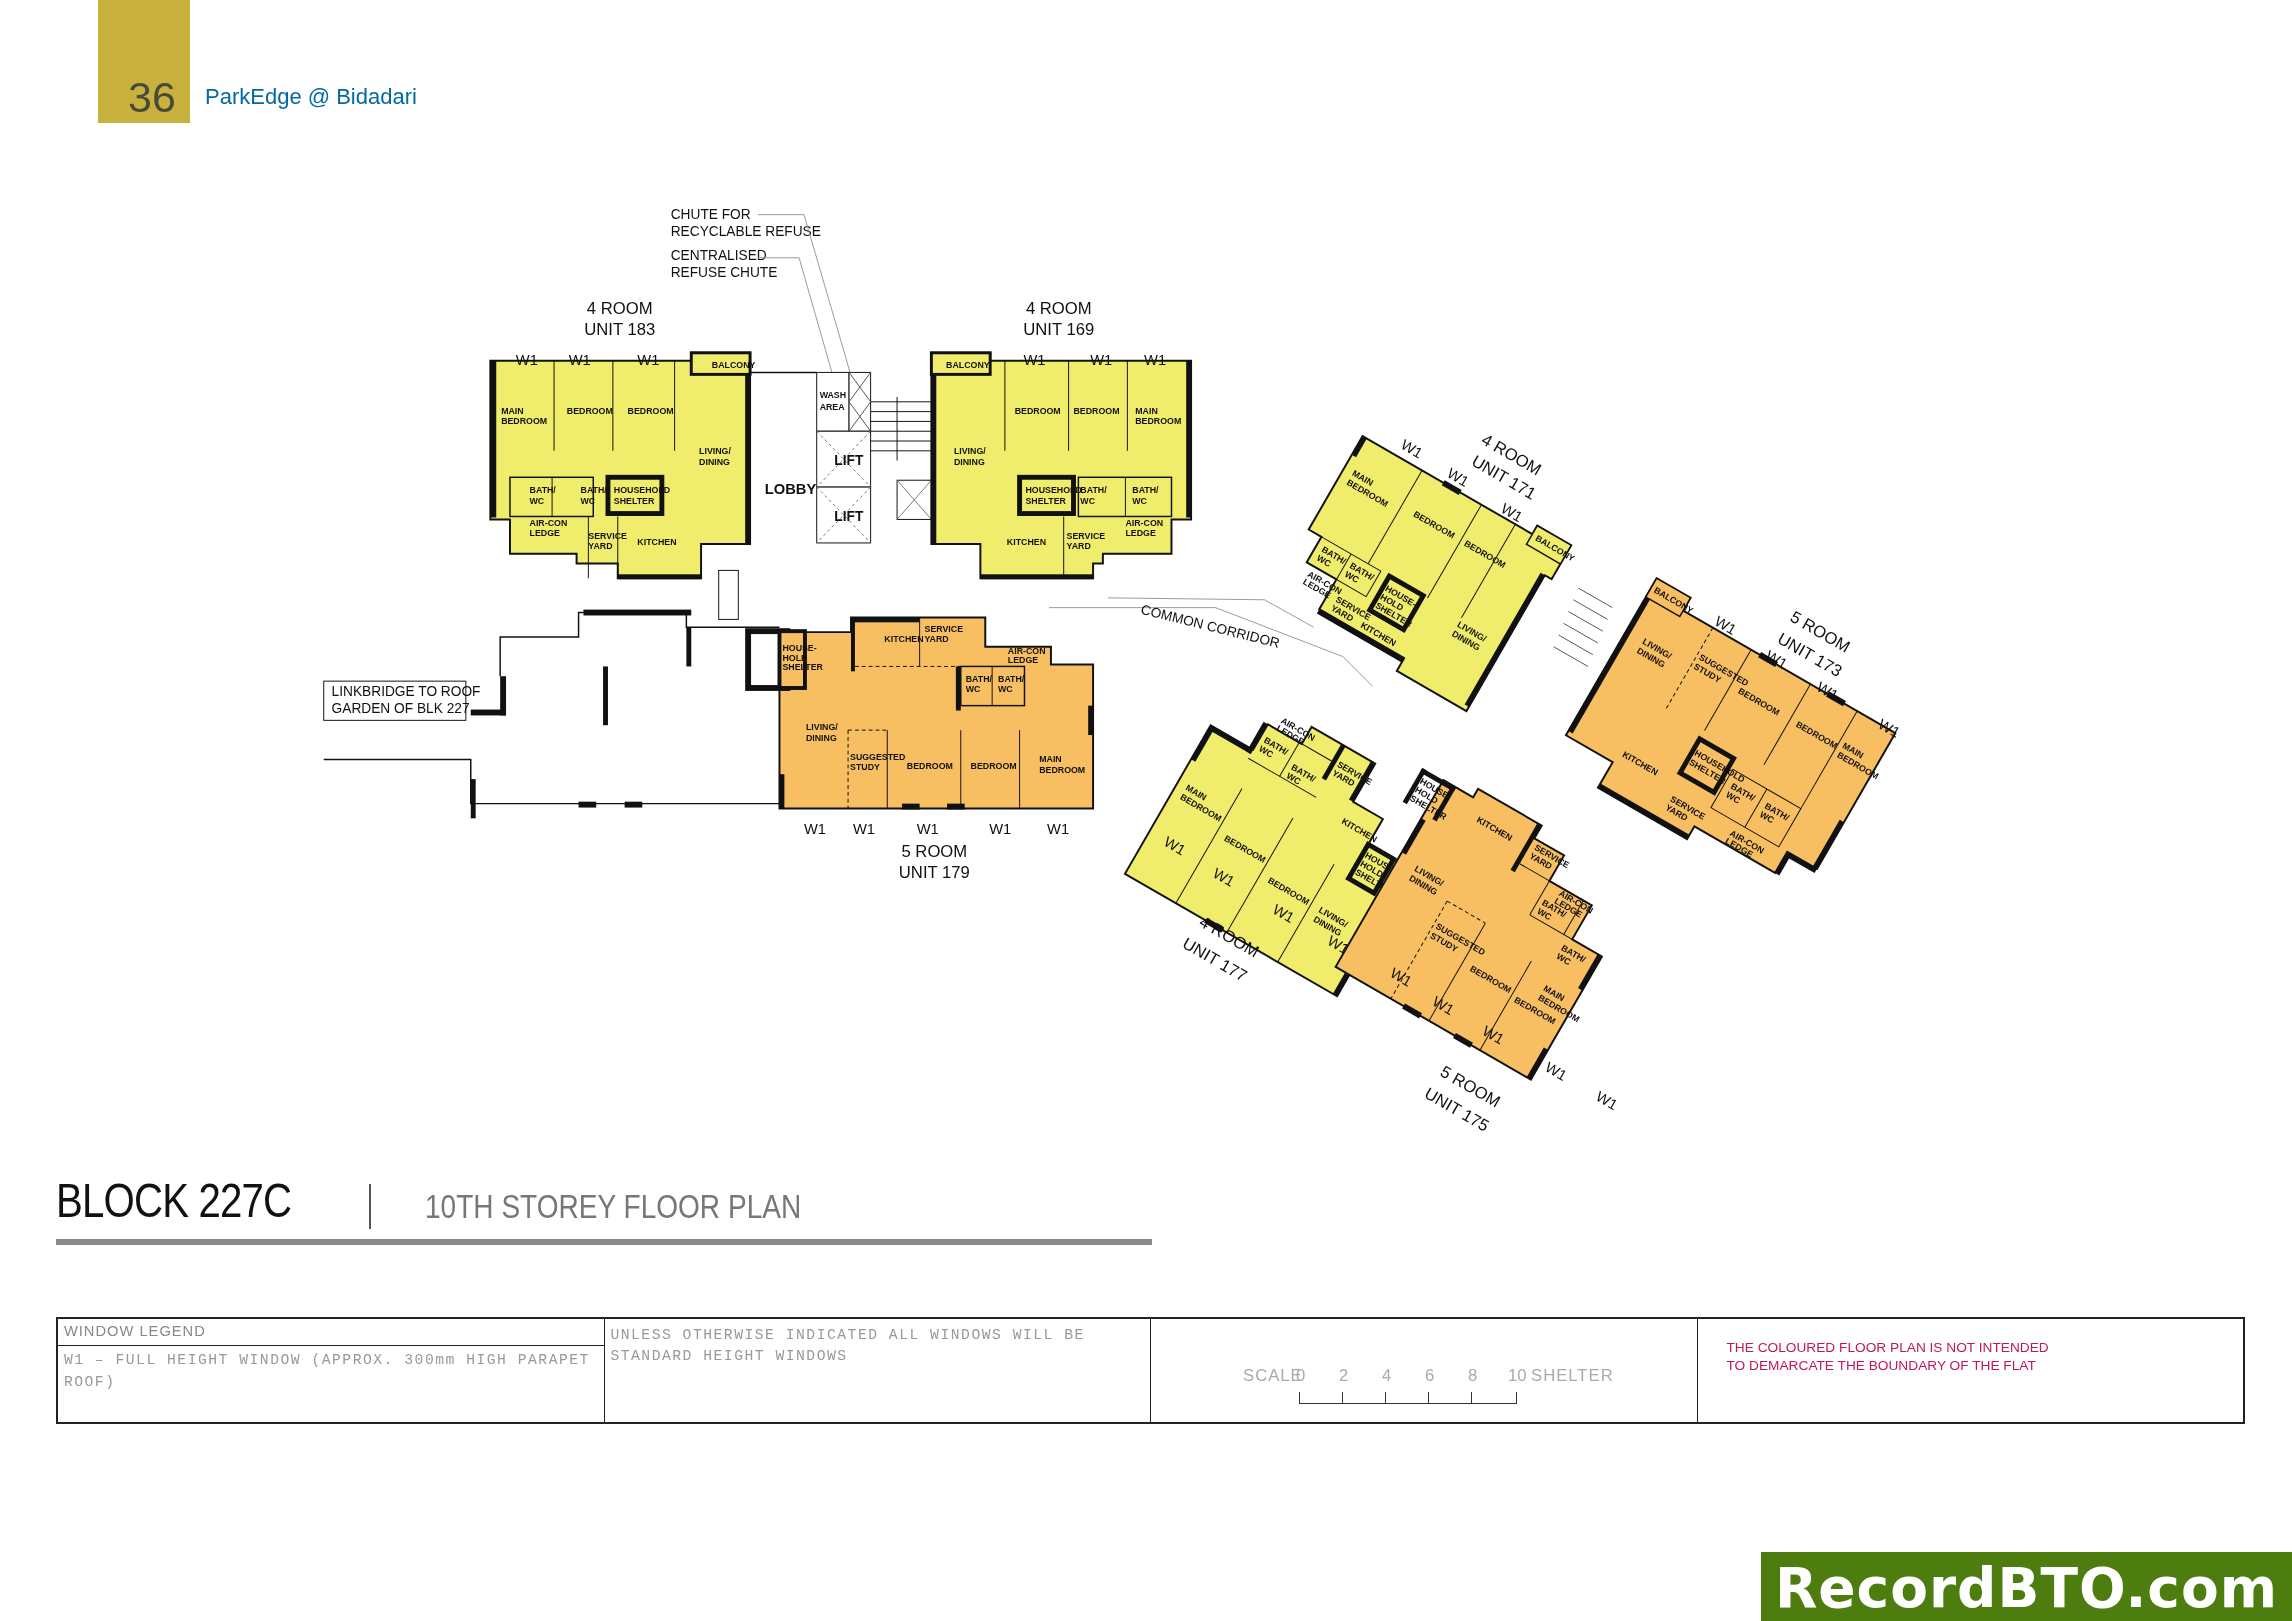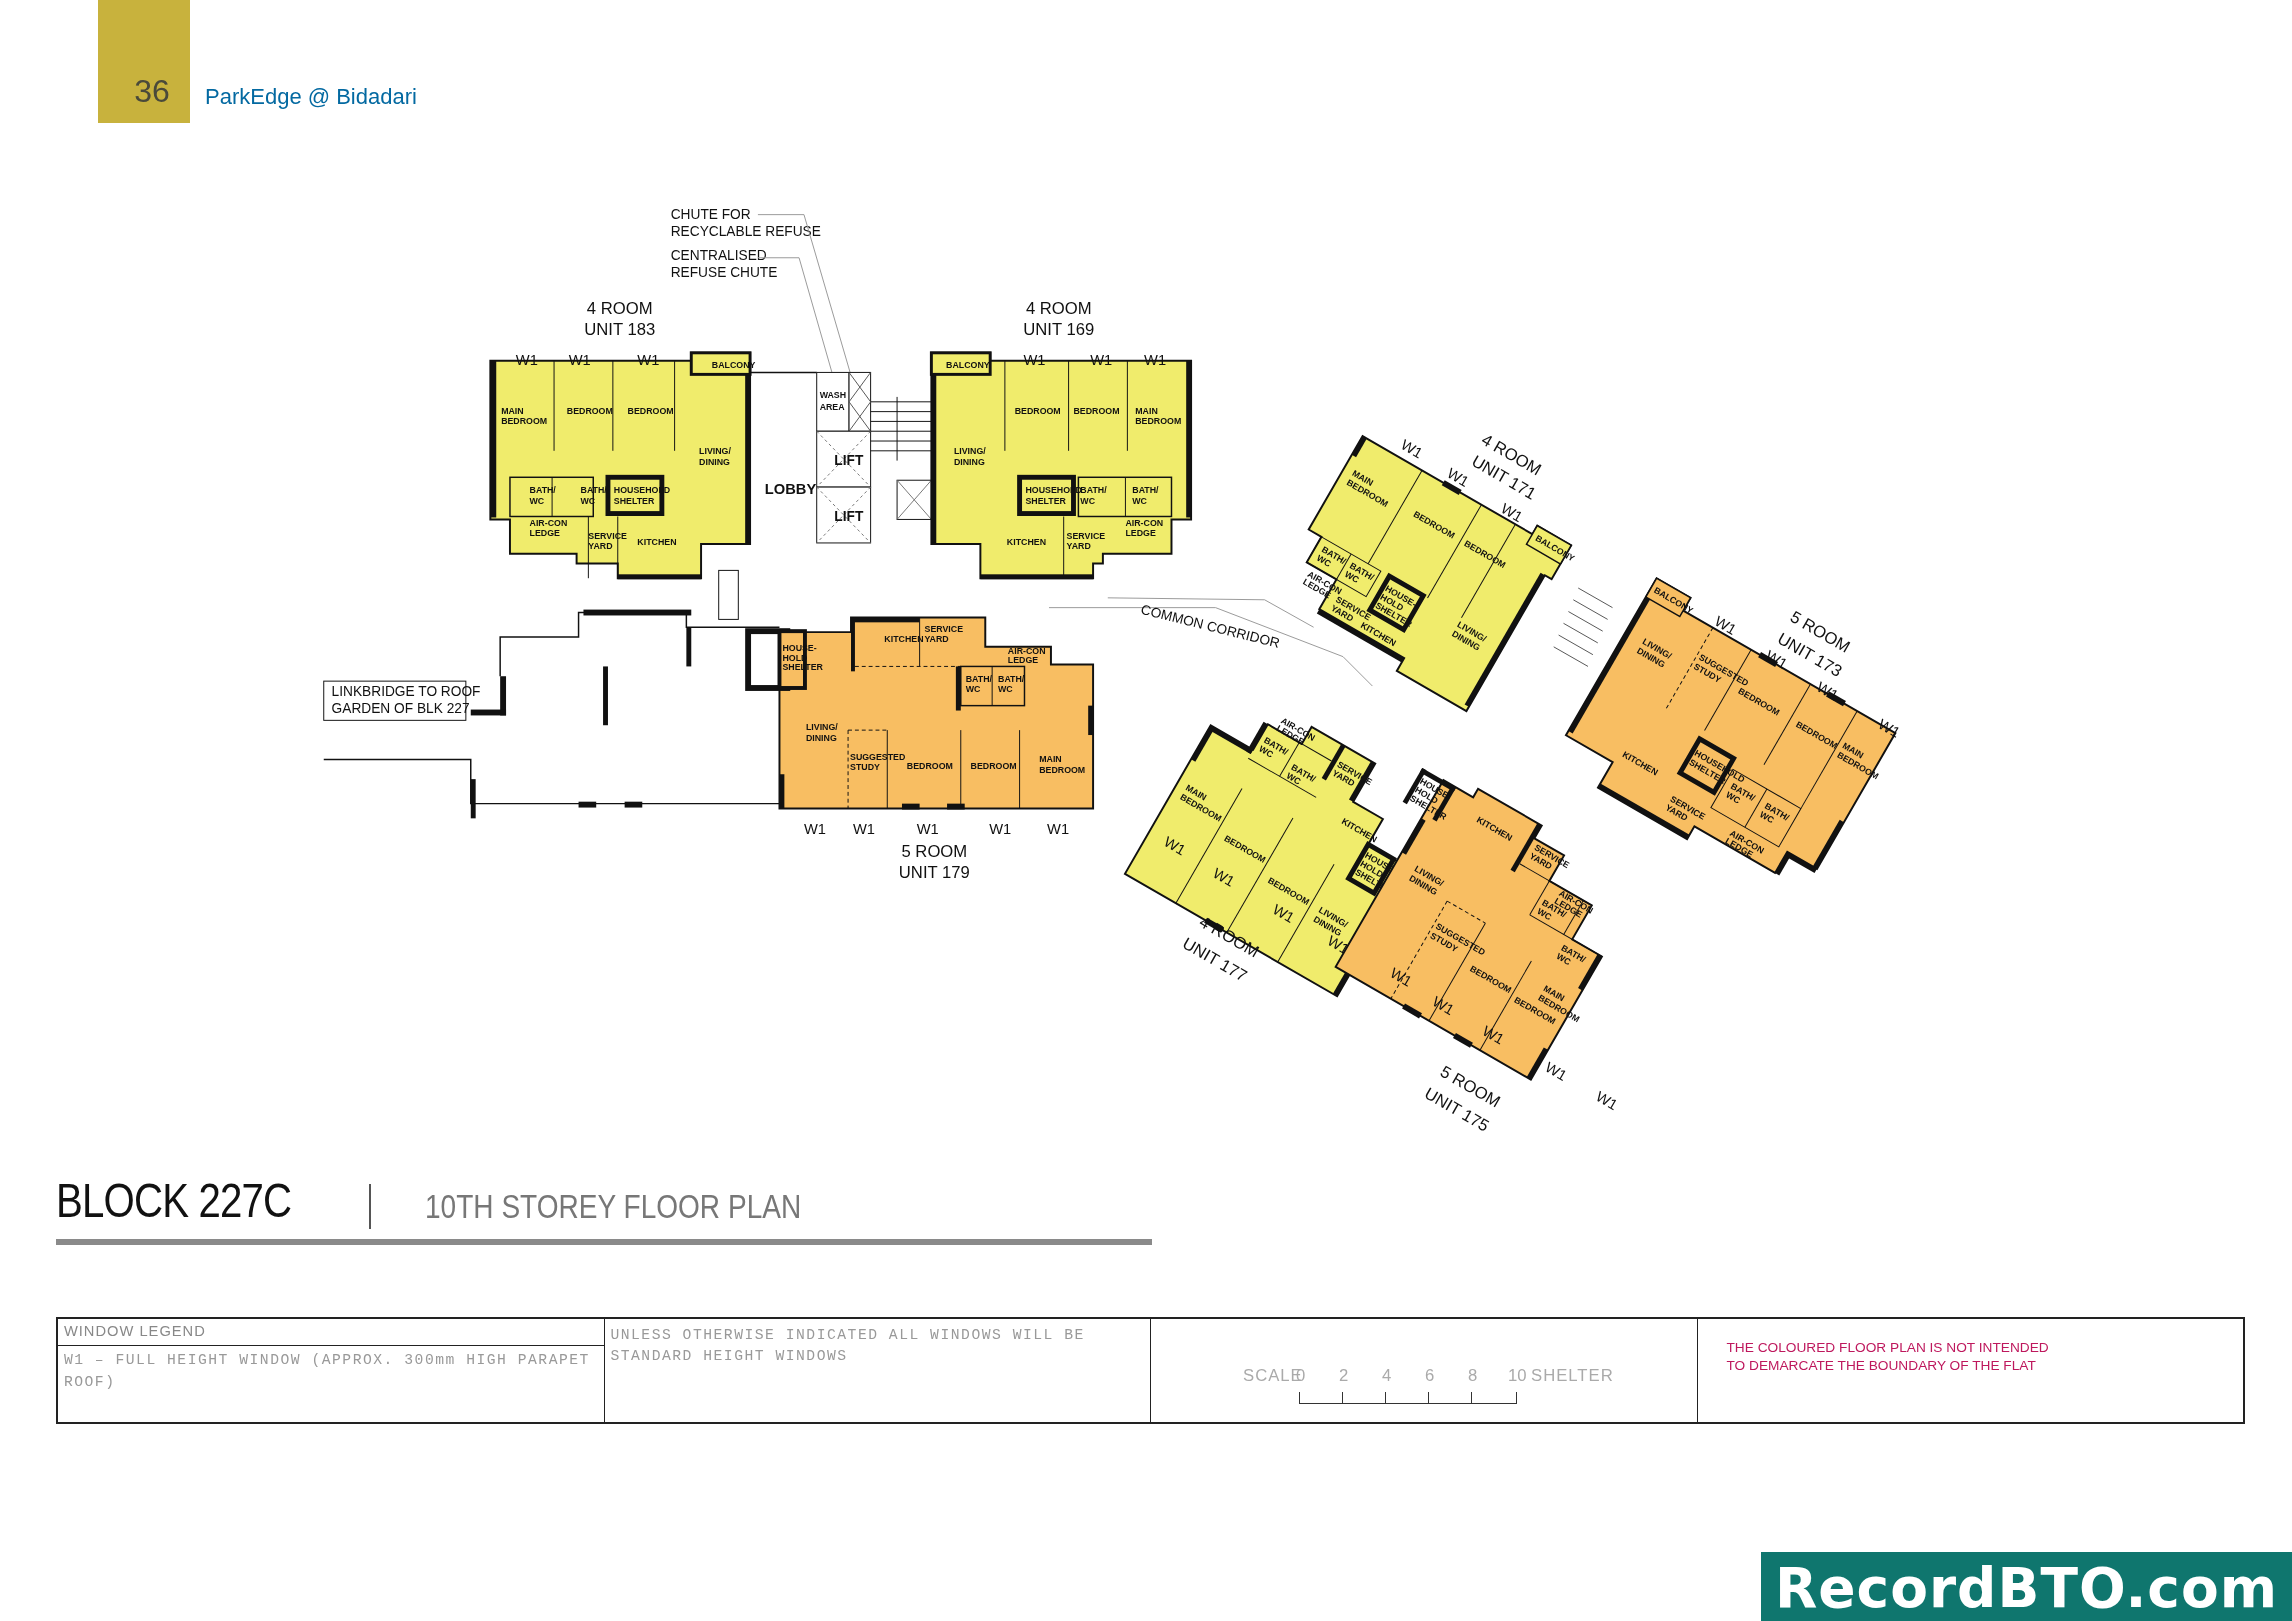--- a/index.html
+++ b/index.html
@@ -1,18 +1,18 @@
 <!DOCTYPE html>
 <html><head>
 <meta charset="utf-8">
 <style>
   html, body { margin:0; padding:0; background:#ffffff; }
   body { width:2293px; height:1621px; position:relative; overflow:hidden; font-family:"Liberation Sans", sans-serif; }
   .page-num-box { position:absolute; left:98px; top:0; width:92px; height:123px; background:#C8B23D; }
-  .page-num { position:absolute; left:98px; top:73px; width:108px; text-align:center; font-size:32px; color:#4a4a3a; font-family:"Liberation Sans", sans-serif; }
+  .page-num { position:absolute; left:98px; top:73px; width:108px; text-align:center; font-size:43px; color:#4a4a3a; font-family:"Liberation Sans", sans-serif; }
   .doc-title { position:absolute; left:205px; top:84px; font-size:22px; color:#0369a1; font-family:"Liberation Sans", sans-serif; }
   svg.plan { position:absolute; left:0; top:0; }
   svg.plan text { font-family:"Liberation Sans", sans-serif; fill:#111; }
   .lbl-s { font-size:9px; font-weight:bold; }
   .lbl-u { font-size:17px; }
   .lbl-w { font-size:15px; }
   .block-title { position:absolute; left:56px; top:1172px; font-size:49px; color:#111; transform:scaleX(0.82); transform-origin:left top; letter-spacing:-1px; font-family:"Liberation Sans", sans-serif; }
   .title-sep { position:absolute; left:369px; top:1184px; width:2px; height:45px; background:#555; }
   .storey-title { position:absolute; left:425px; top:1188px; font-size:33px; color:#777; transform:scaleX(0.85); transform-origin:left top; font-family:"Liberation Sans", sans-serif; }
   .title-rule { position:absolute; left:56px; top:1239px; width:1096px; height:5.9px; background:#8a8a8a; }
@@ -20,21 +20,21 @@
   .legend .col { flex:1; border-right:1.5px solid #222; position:relative; box-sizing:border-box; }
   .legend .col:last-child { border-right:none; }
   .leg-head { height:27.4px; border-bottom:1.5px solid #222; font-size:14.7px; color:#888; padding:3.9px 5.9px; box-sizing:border-box; letter-spacing:1px; font-family:"Liberation Sans", sans-serif; transform-origin:left; }
   .leg-text { font-size:14.7px; color:#999; padding:3.9px 5.9px; letter-spacing:1.5px; line-height:21.6px; font-family:Liberation Mono, monospace; }
   .leg-note { font-size:13.7px; color:#be185d; padding:19.6px 29px; line-height:18.6px; font-family:"Liberation Sans", sans-serif; }
   .scale-wrap { position:absolute; left:92px; top:47px; width:412px; height:59px;text-align:center; }
   .scale-label { position:absolute; top:0; font-size:16.7px; color:#aaa; letter-spacing:1px; font-family:"Liberation Sans", sans-serif; }
   .scale-tick-lbl { position:absolute; top:0; font-size:16.7px; color:#aaa; font-family:"Liberation Sans", sans-serif; }
   .scale-bar { position:absolute; top:25.5px; height:11.8px; border-left:1px solid #333; border-right:1px solid #333; border-bottom:1px solid #333; }
   .scale-tick { position:absolute; top:25.5px; width:1px; height:11.8px; background:#333; }
-  .watermark { position:absolute; left:1761px; top:1552px; width:531px; height:70px; background:#0f766e; color:#fff; font-size:55px; font-weight:bold; font-family:"DejaVu Sans", sans-serif; line-height:73px; text-align:center; letter-spacing:1px; }
+  .watermark { position:absolute; left:1761px; top:1552px; width:531px; height:70px; background:#4d7c0f; color:#fff; font-size:55px; font-weight:bold; font-family:"DejaVu Sans", sans-serif; line-height:73px; text-align:center; letter-spacing:1px; }
 </style>
 </head>
 <body>
 
 <div class="page-num-box"></div>
 <div class="page-num">36</div>
 <div class="doc-title">ParkEdge @ Bidadari</div>
 
 <svg class="plan" width="2293" height="1621" viewBox="0 0 2339 1654">
   <defs>

